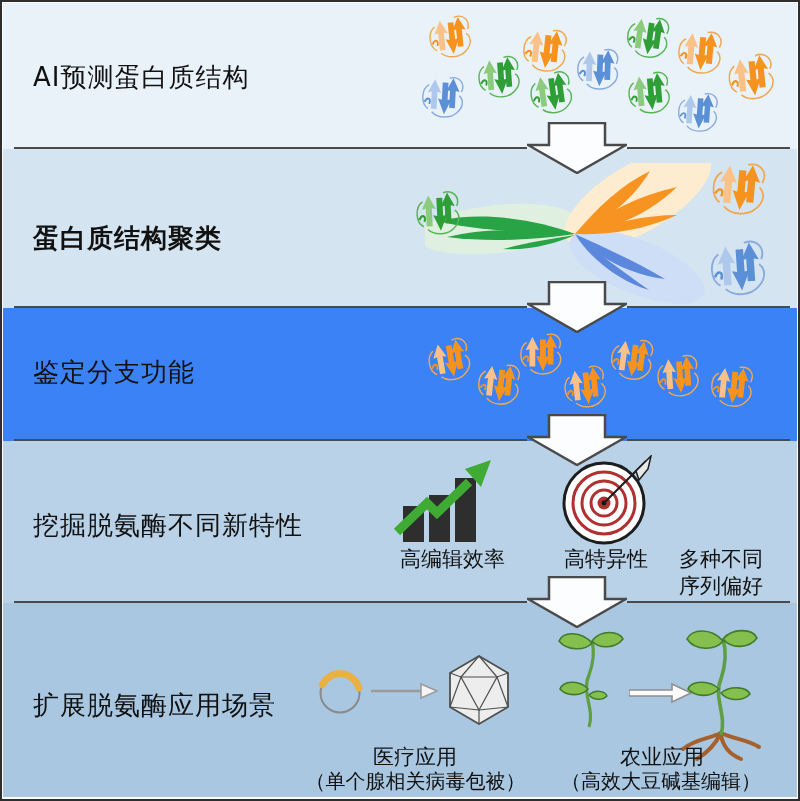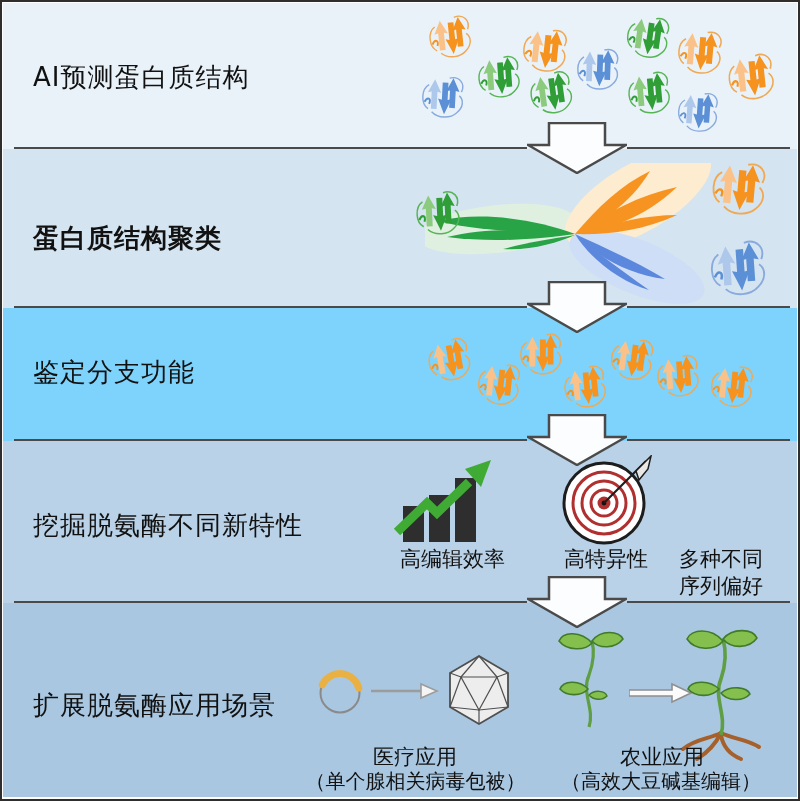--- a/index.html
+++ b/index.html
@@ -6,21 +6,21 @@
   body{
     width:800px;height:801px;position:relative;overflow:hidden;
     background:#ffffff;
     font-family:"DejaVu Sans","Liberation Sans",sans-serif;
     color:#111;
   }
   .bands{position:absolute;left:3px;top:3px;width:794px;height:794px;}
   .band{position:absolute;left:0;width:794px;}
   .band1{top:0;height:146px;background:#e9f2f9;}
   .band2{top:146px;height:159px;background:#d4e4f0;font-weight:bold;}
-  .band3{top:305px;height:133px;background:#7dd3fc;}
+  .band3{top:305px;height:133px;background:#3b82f6;}
   .band4{top:438px;height:162px;background:#bad2e7;}
   .band5{top:600px;height:194px;background:#a9c7e1;}
   .frame{position:absolute;inset:0;border:2px solid #2e2e2e;pointer-events:none;z-index:50;}
   .divseg{position:absolute;height:2px;background:#4a4a4a;z-index:5;}
   .step-label{
     position:absolute;left:30px;font-size:26px;letter-spacing:1px;
     color:#111;white-space:nowrap;z-index:6;
   }
   .sub-label{
     position:absolute;font-size:21px;color:#111;text-align:center;

